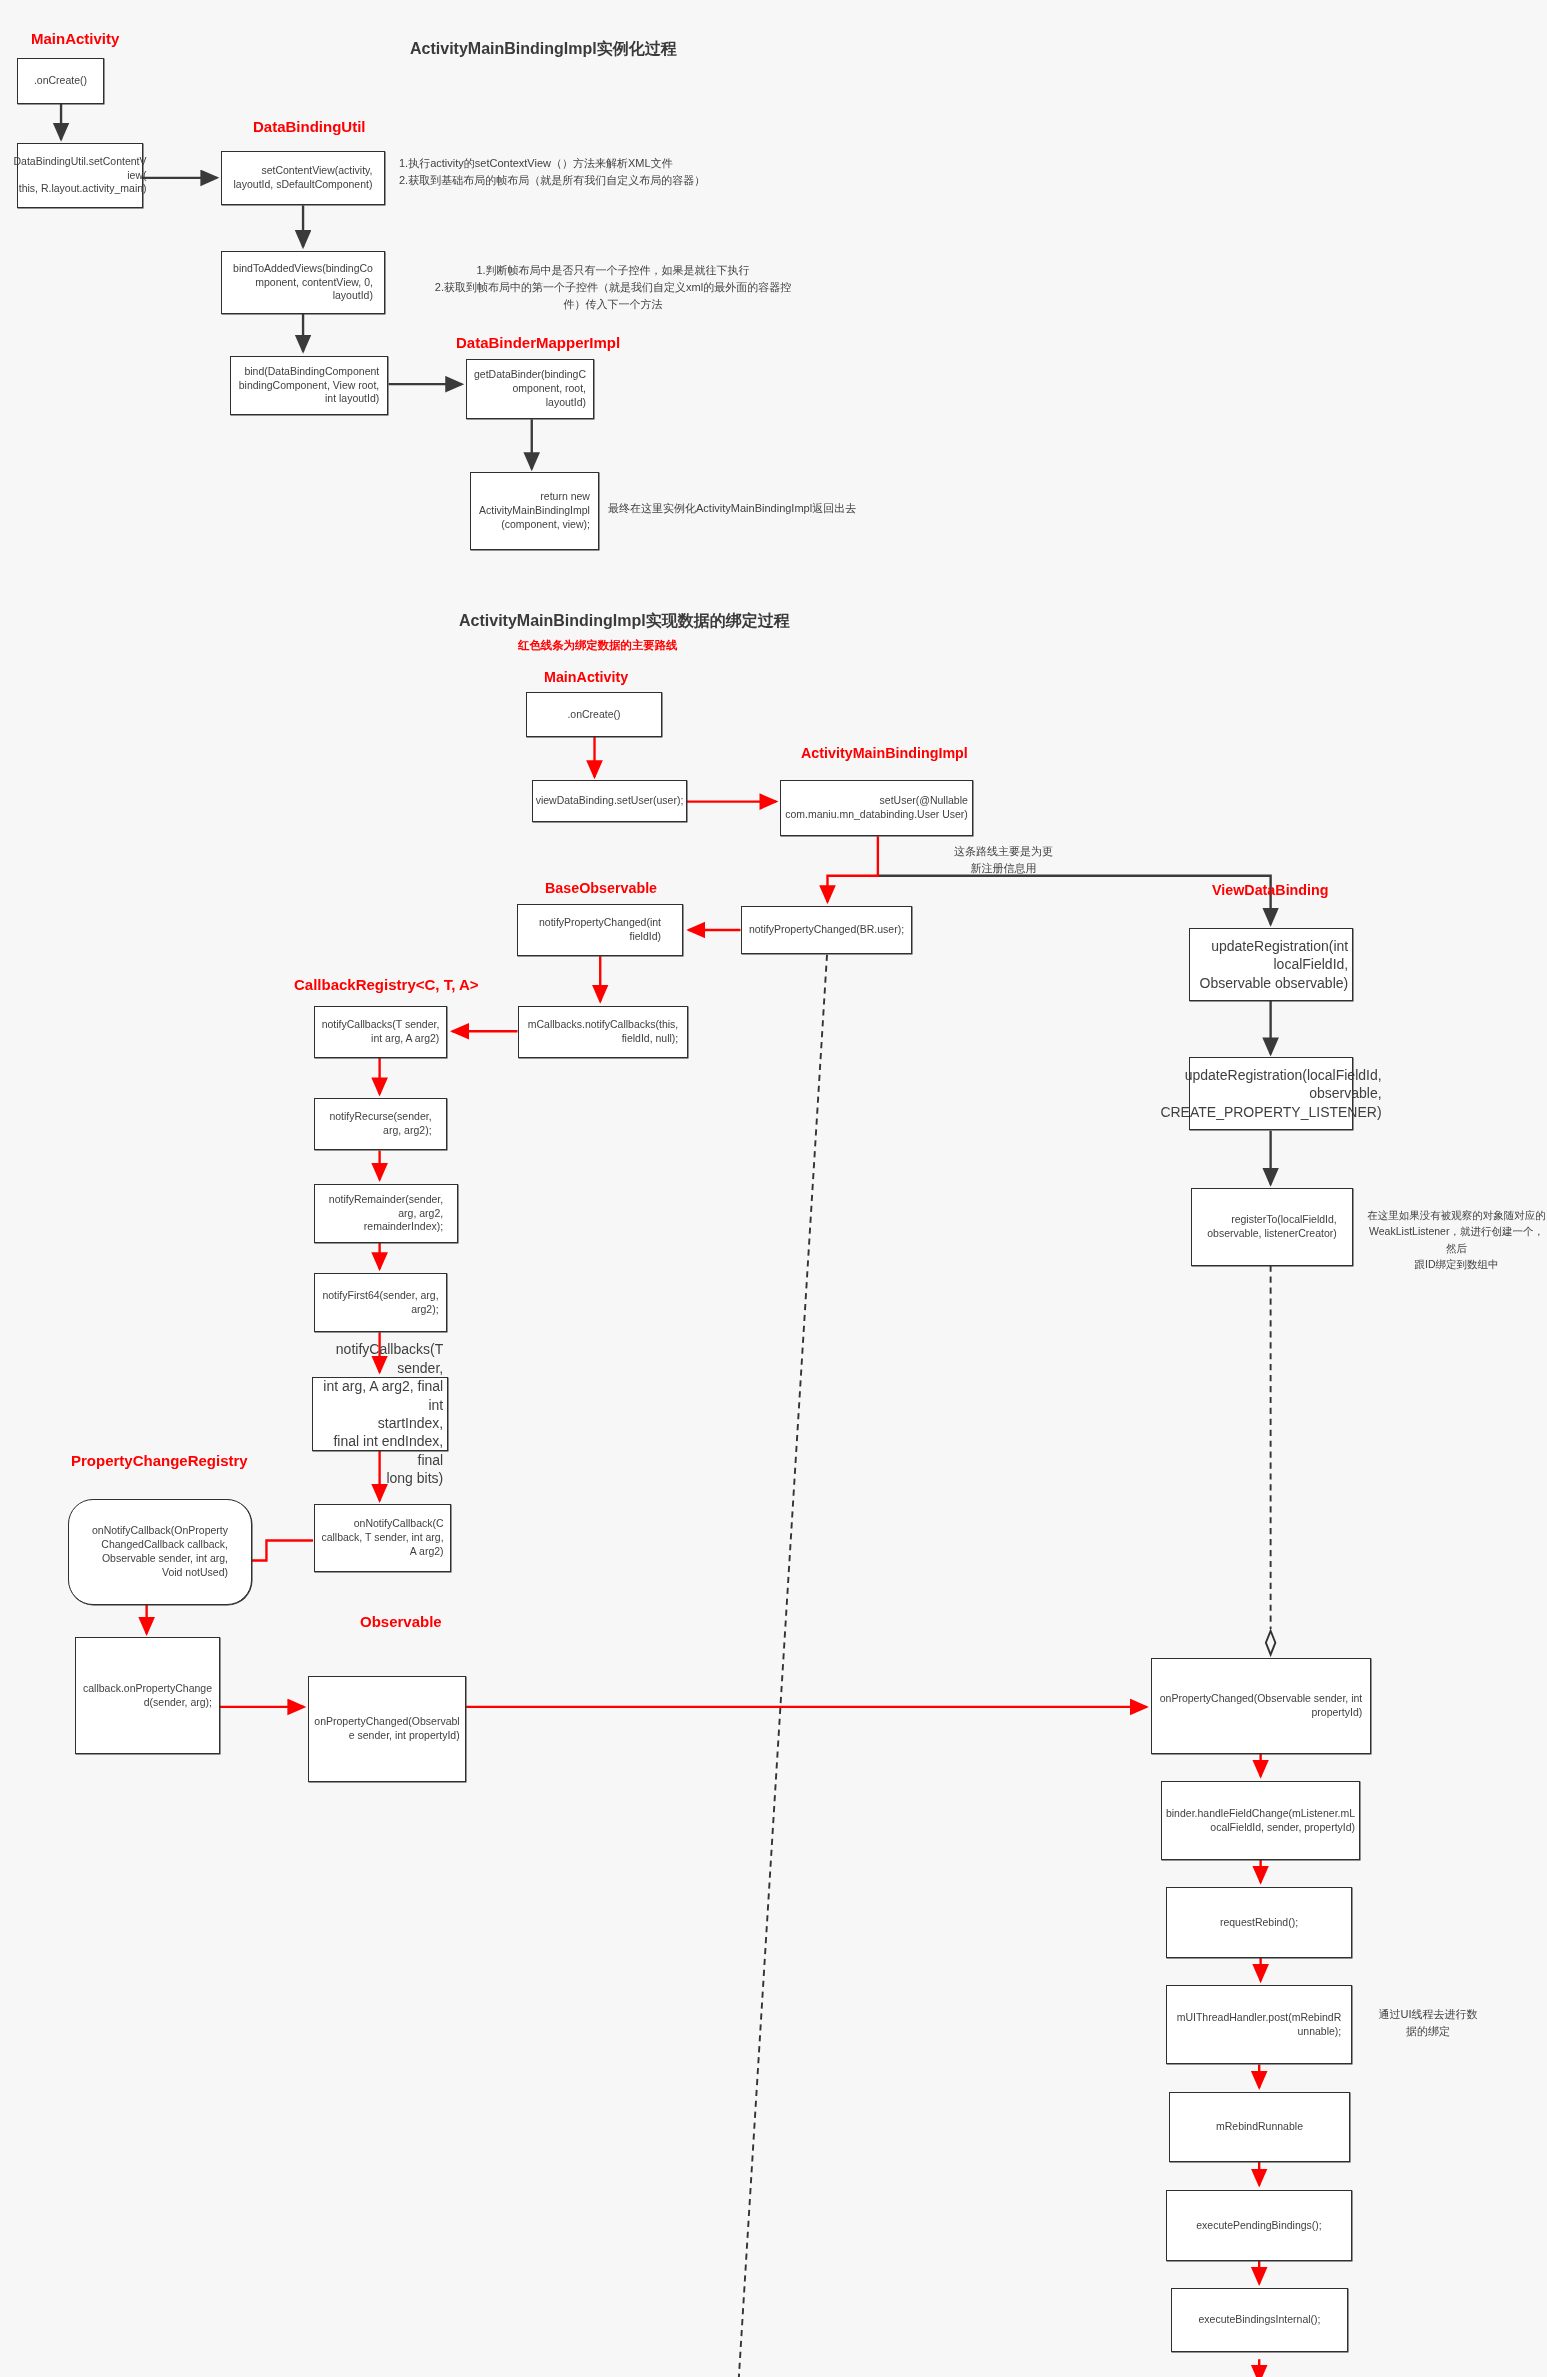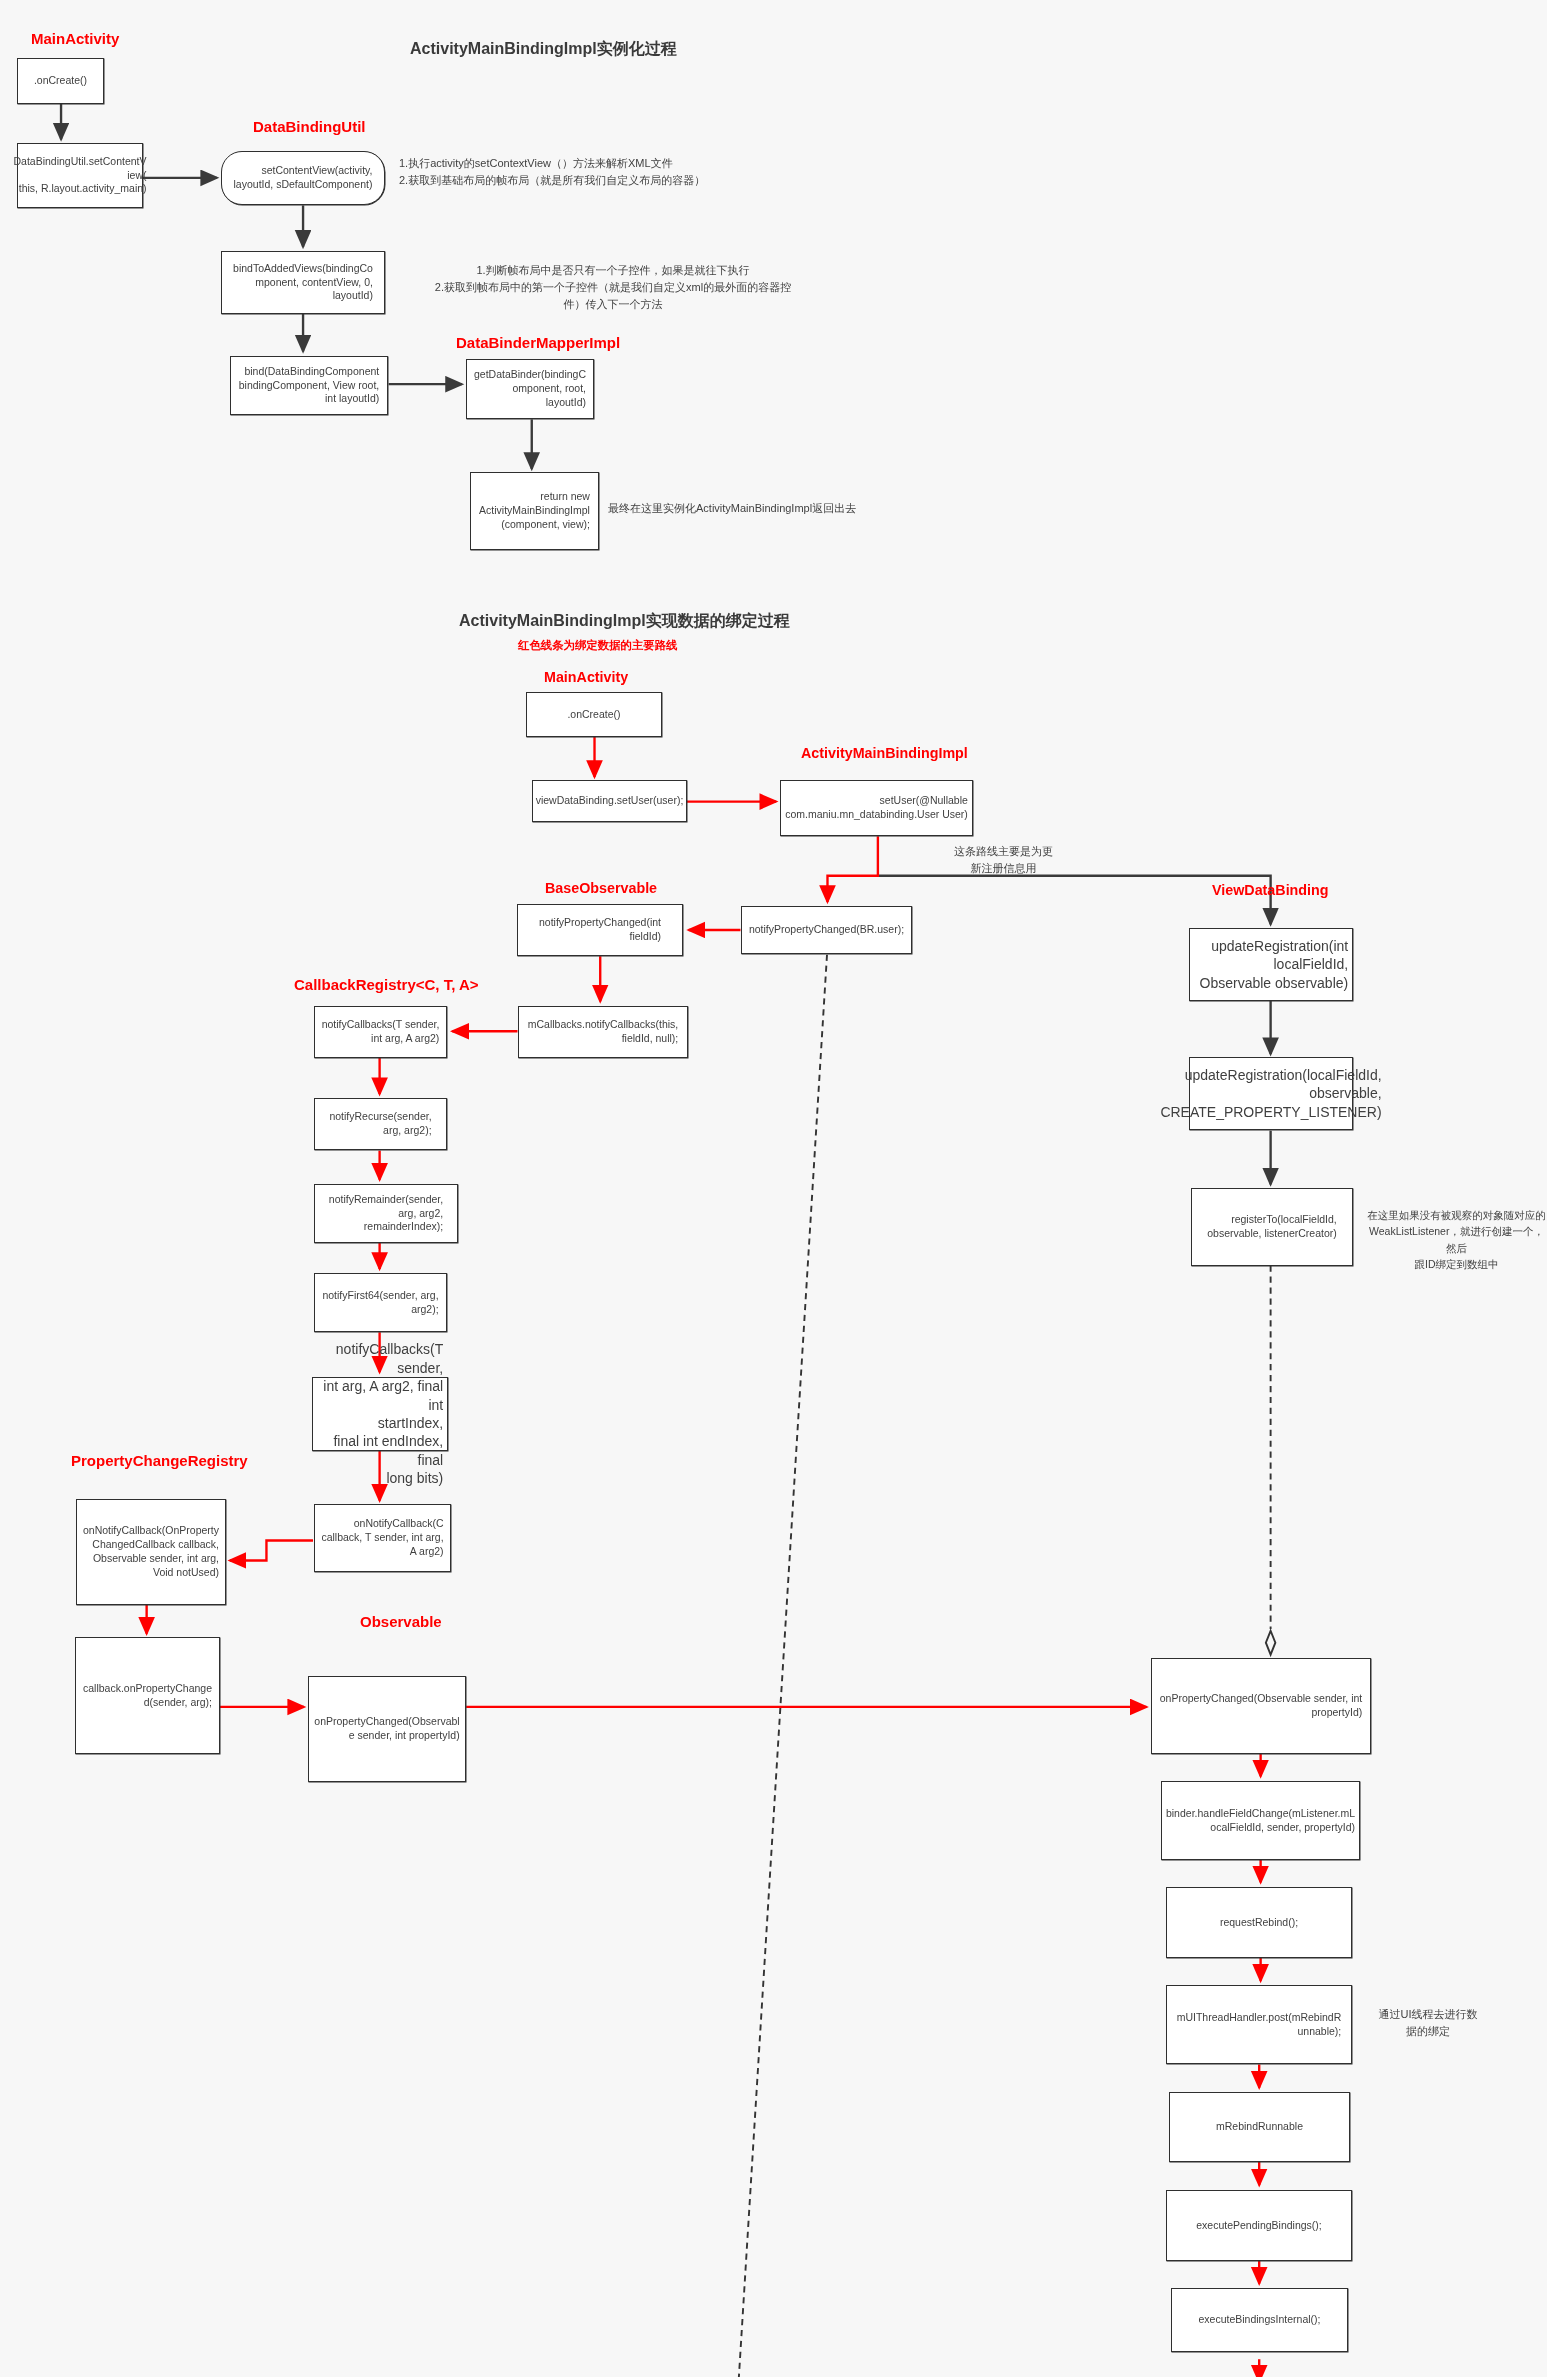--- a/index.html
+++ b/index.html
@@ -108,21 +108,21 @@
   <div class="clabel" style="left:545px;top:880px;">BaseObservable</div>
   <div class="clabel" style="left:1212px;top:882px;">ViewDataBinding</div>
   <div class="clabel big" style="left:294px;top:976px;">CallbackRegistry&lt;C, T, A&gt;</div>
   <div class="clabel big" style="left:71px;top:1452px;">PropertyChangeRegistry</div>
   <div class="clabel big" style="left:360px;top:1613px;">Observable</div>
 
   <div class="node" style="left:17px;top:58px;width:87px;height:46px;">.onCreate()</div>
   <div class="node" style="left:17px;top:143px;width:126px;height:65px;">DataBindingUtil.setContentV
 iew(
 this, R.layout.activity_main)</div>
-  <div class="node" style="left:221px;top:151px;width:164px;height:54px;border-radius:21px;">setContentView(activity,
+  <div class="node" style="left:221px;top:151px;width:164px;height:54px;">setContentView(activity,
 layoutId, sDefaultComponent)</div>
   <div class="node" style="left:221px;top:251px;width:164px;height:63px;">bindToAddedViews(bindingCo
 mponent, contentView, 0,
 layoutId)</div>
   <div class="node" style="left:230px;top:356px;width:158px;height:59px;">bind(DataBindingComponent
 bindingComponent, View root,
 int layoutId)</div>
   <div class="node" style="left:466px;top:359px;width:128px;height:60px;">getDataBinder(bindingC
 omponent, root,
 layoutId)</div>
@@ -157,21 +157,21 @@
   <div class="node" style="left:314px;top:1273px;width:133px;height:59px;">notifyFirst64(sender, arg,
 arg2);</div>
   <div class="node small" style="left:312px;top:1377px;width:136px;height:74px;">notifyCallbacks(T sender,
 int arg, A arg2, final int
 startIndex,
 final int endIndex, final
 long bits)</div>
   <div class="node" style="left:314px;top:1504px;width:137px;height:68px;">onNotifyCallback(C
 callback, T sender, int arg,
 A arg2)</div>
-  <div class="node" style="left:76px;top:1499px;width:150px;height:106px;">onNotifyCallback(OnProperty
+  <div class="node" style="left:68px;top:1499px;width:184px;height:106px;border-radius:25px;">onNotifyCallback(OnProperty
 ChangedCallback callback,
 Observable sender, int arg,
 Void notUsed)</div>
   <div class="node" style="left:75px;top:1637px;width:145px;height:117px;">callback.onPropertyChange
 d(sender, arg);</div>
   <div class="node" style="left:308px;top:1655px;width:158px;height:106px;margin-top:21px;">onPropertyChanged(Observabl
 e sender, int propertyId)</div>
 
   <div class="node" style="left:1151px;top:1658px;width:220px;height:96px;">onPropertyChanged(Observable sender, int
 propertyId)</div>

